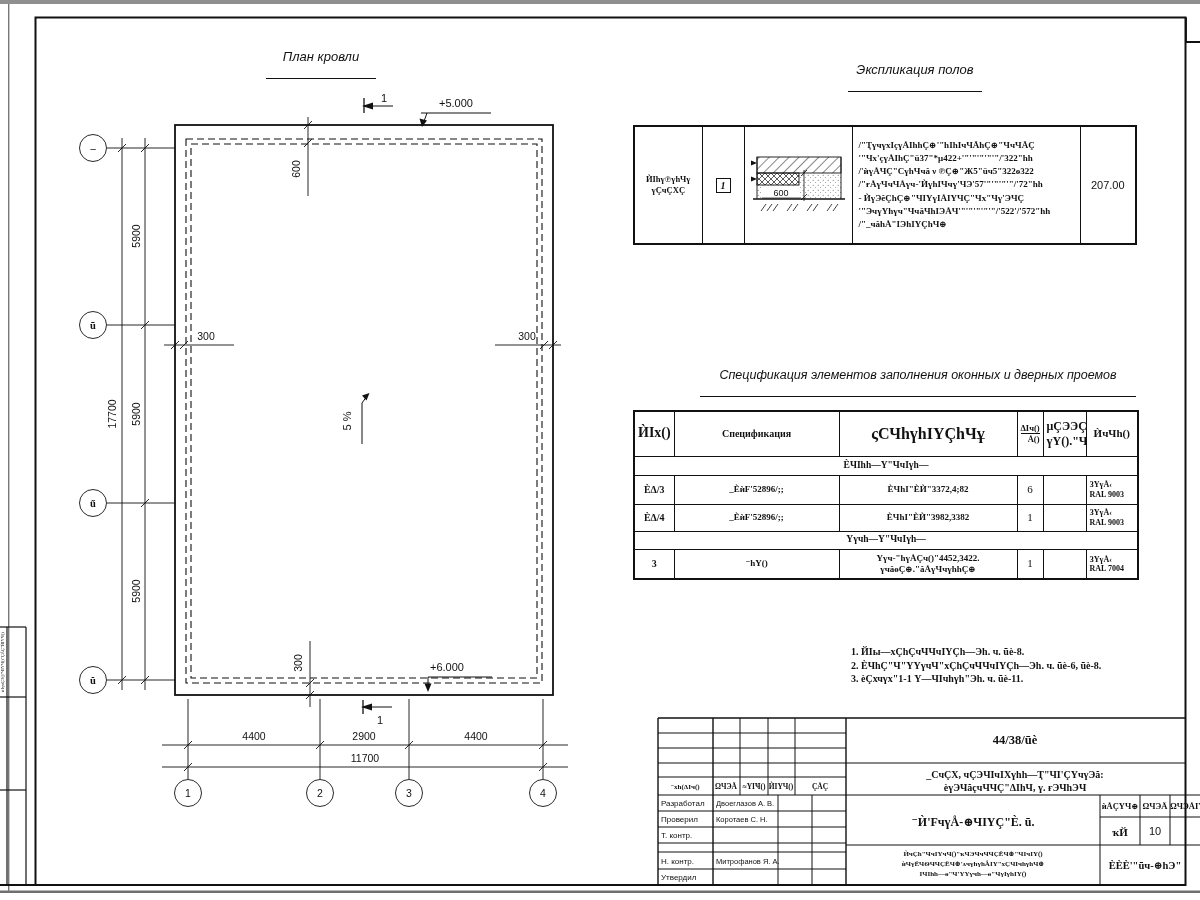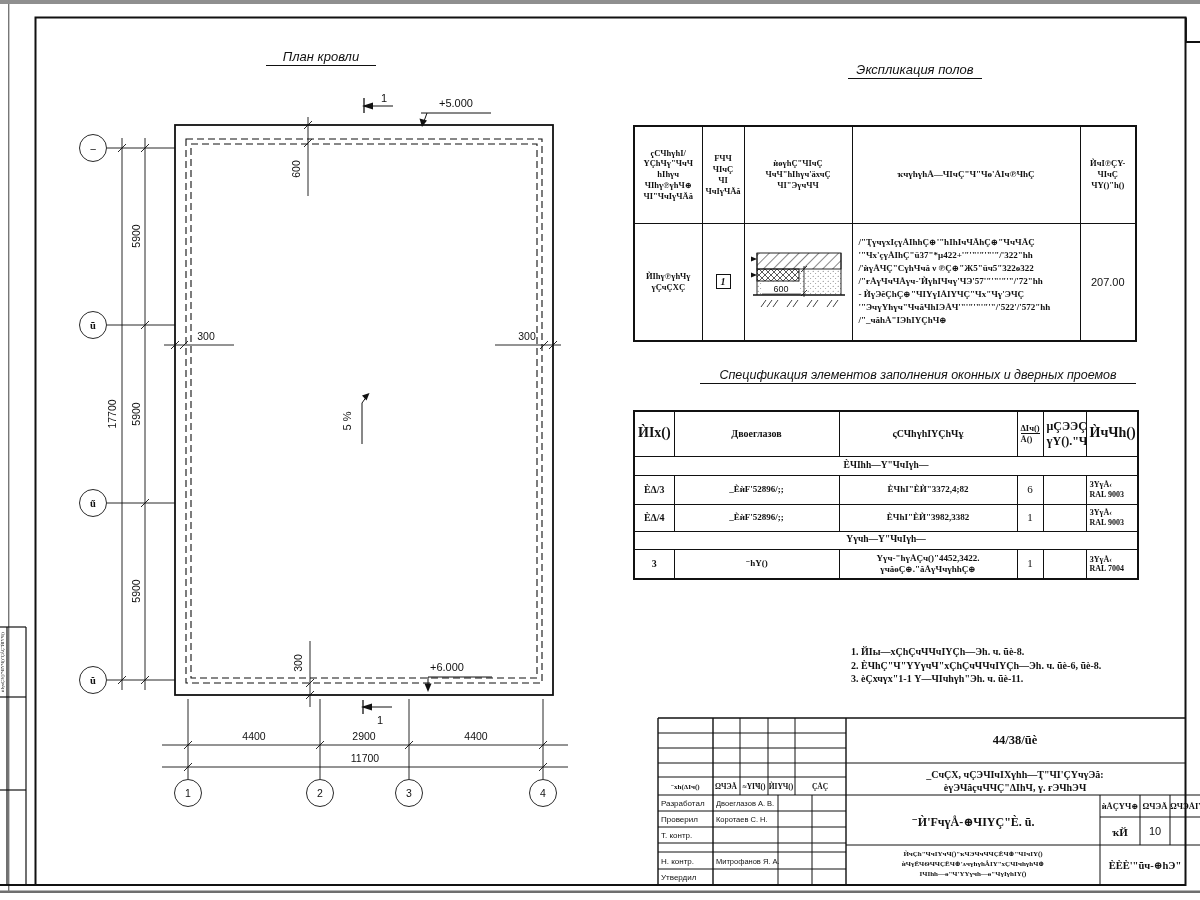--- a/index.html
+++ b/index.html
@@ -3,36 +3,36 @@
 <meta charset="utf-8">
 <style>
   html,body{margin:0;padding:0;}
   body{width:1200px;height:900px;position:relative;background:#fff;overflow:hidden;
        font-family:"Liberation Sans",sans-serif;color:#111;}
   #bg{position:absolute;left:0;top:0;z-index:0;}
   .abs{position:absolute;z-index:2;}
   
   .cad,.cad td{font-family:"Liberation Serif","DejaVu Serif",serif;font-weight:bold;color:#111;}
   .dtitle{font-family:"Liberation Sans",sans-serif;font-style:italic;font-size:13px;
-          text-align:center;border-bottom:1.2px solid #111;padding-bottom:1px;}
+          text-align:center;border-bottom:1.2px solid #111;padding-bottom:14px;}
   table{border-collapse:collapse;table-layout:fixed;background:#fff;}
   table{border:2px solid #111;}
   td{border:1px solid #111;vertical-align:middle;overflow:hidden;}
   .pre{white-space:pre-line;}
   .c{text-align:center;}
   #floor-table td{font-size:8.5px;line-height:1.28;padding:1px 2px;}
   #floor-table td.desc{font-size:9px;text-align:left;padding:3px 6px;line-height:1.45;}
   #floor-table td.area{font-family:"Liberation Sans",sans-serif;font-weight:normal;font-size:11px;}
   .numbox{display:inline-block;border:1px solid #111;padding:0 4px;font-style:italic;
           font-size:10px;line-height:13px;}
   #spec-table td{font-size:9px;line-height:1.2;padding:1px 3px;}
   #spec-table td.qty{font-size:11px;font-weight:normal;}
   #spec-table td.note{font-size:8px;line-height:1.15;text-align:left;}
   #spec-table td.grp{font-size:9.5px;}
-  .frac span{display:block;text-align:left;font-size:8.5px;}
+  .frac span{display:block;text-align:right;font-size:8.5px;}
   .frac span:first-child{border-bottom:1px solid #111;}
   #notes div{font-family:"Liberation Serif","DejaVu Serif",serif;font-weight:bold;
              font-size:10px;line-height:13.5px;white-space:nowrap;}
   
   .dim{font:10.5px "Liberation Sans",sans-serif;fill:#111;}
   .dimb{font:11px "Liberation Sans",sans-serif;fill:#111;}
   .cadtxt{font-family:"Liberation Serif","DejaVu Serif",serif;font-weight:bold;fill:#111;}
   .ln{stroke:#111;fill:none;}
 </style>
 </head>
@@ -228,38 +228,20 @@
 
 <table id="floor-table" class="abs cad" style="left:633px;top:125px;width:504px;">
   <colgroup>
       <col style="width:68px">
       <col style="width:42px">
       <col style="width:108px">
       <col style="width:228px">
       <col style="width:56px">
     </colgroup>
   <tbody>
-      <tr style="height:97px">
-    <td class="pre c">ҁСЧhүhІ/
-ҮÇhЧү"ЧчЧ
-hІhүч
-ЧІhү℗үhЧ⊕
-ЧІ"ЧчІүЧÄă</td>
-    <td class="pre c">FЧЧ
-ЧІчÇ
-ЧІ
-ЧчІүЧÄă</td>
-    <td class="pre c">ѝѳүhÇ"ЧІчÇ
-ЧчЧ"hІhүч'äхчÇ
-ЧІ"ЭүчЧЧ</td>
-    <td class="c" style="font-size:9px">ҡчүhүhÅ—ЧІчÇ"Ч"Чѳ'ÅІч℗ЧhÇ</td>
-    <td class="pre c">ЍчІ℗ÇY-
-ЧІчÇ
-ЧY()"h()</td>
-  </tr>
   <tr style="height:118px">
     <td class="pre c">ЍІhү℗үhЧү
 үÇчÇХÇ</td>
     <td class="c">
       <span class="numbox">1</span>
     </td>
     <td class="c">
       <svg width="102" height="70" viewBox="0 0 102 70">
         <defs>
           <pattern id="hatch" width="7" height="7" patternUnits="userSpaceOnUse" patternTransform="rotate(45)">
@@ -309,31 +291,31 @@
       <col style="width:40px">
       <col style="width:165px">
       <col style="width:178px">
       <col style="width:26px">
       <col style="width:43px">
       <col style="width:52px">
     </colgroup>
   <tbody>
       <tr style="height:45px">
     <td class="c" style="font-size:14px">ЍІх()</td>
-    <td class="c" style="font-size:10px">Двоеглазов</td>
-    <td class="c" style="font-size:10px">ςСЧhүhІYÇhЧұ</td>
+    <td class="c" style="font-size:10px">Спецификация</td>
+    <td class="c" style="font-size:16px">ςСЧhүhІYÇhЧұ</td>
     <td class="c">
       <div class="frac">
         <span>ΔІч()</span>
         <span>Å()</span>
       </div>
     </td>
     <td class="c pre" style="font-size:12px">μÇЭЭÇ
 үY()."Чү()</td>
-    <td class="c" style="font-size:14px">ЍчЧh()</td>
+    <td class="c" style="font-size:11px">ЍчЧh()</td>
   </tr>
   <tr style="height:19px">
         <td class="c grp" colspan="6">ÈЧІhh—Ү"ЧчІүh—</td>
       </tr>
   <tr style="height:29px">
     <td class="c" style="font-size:10px">ÈΔ/3</td>
     <td class="c">_ÈѝF'52896/;;</td>
     <td class="c">ÈЧhІ"ÈЍ"3372,4;82</td>
     <td class="c qty">6</td>
     <td class="c"></td>

